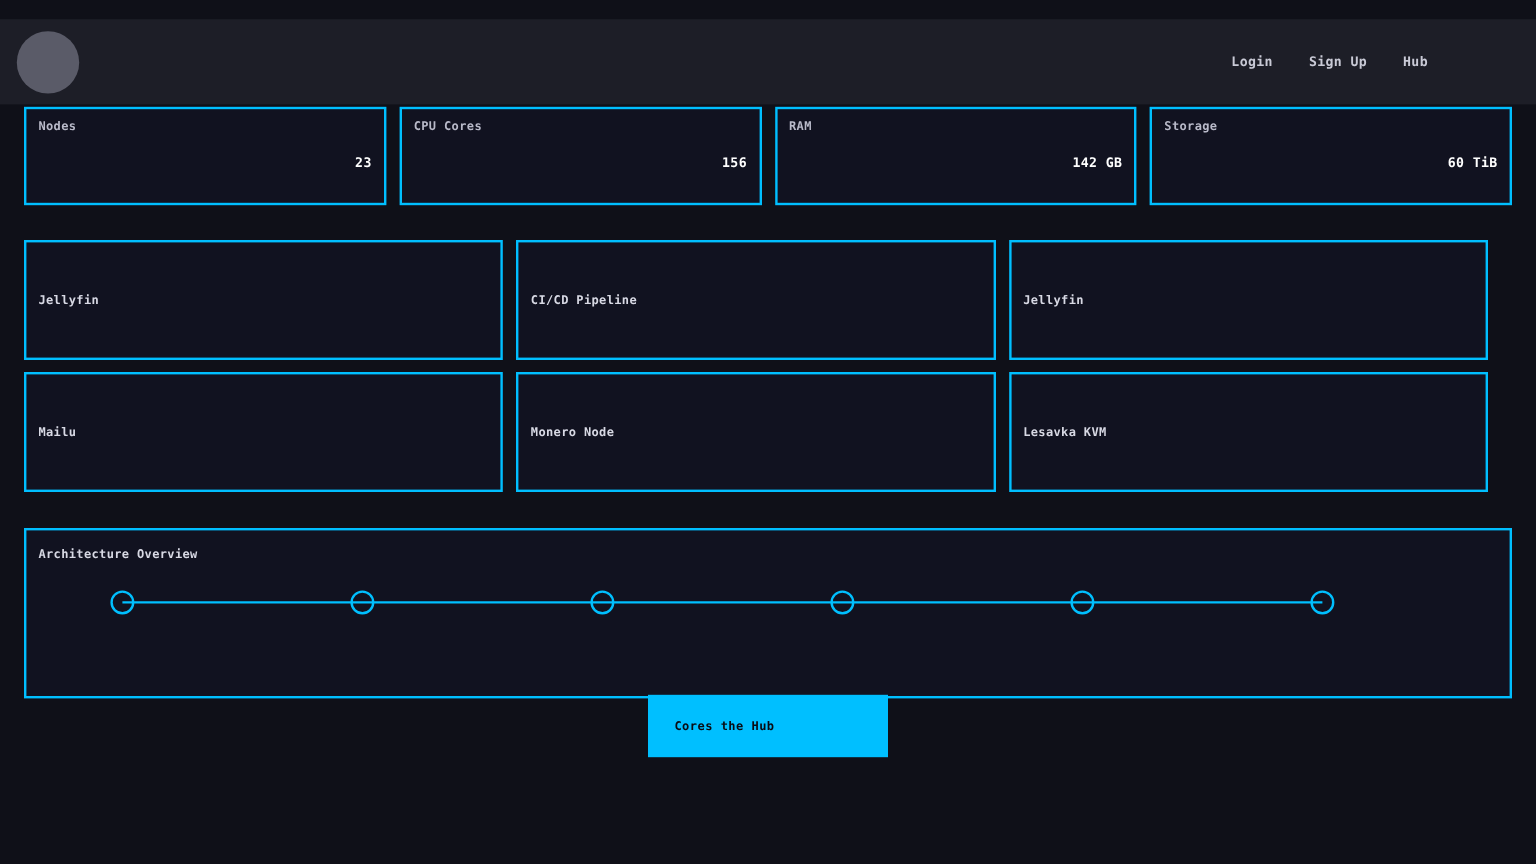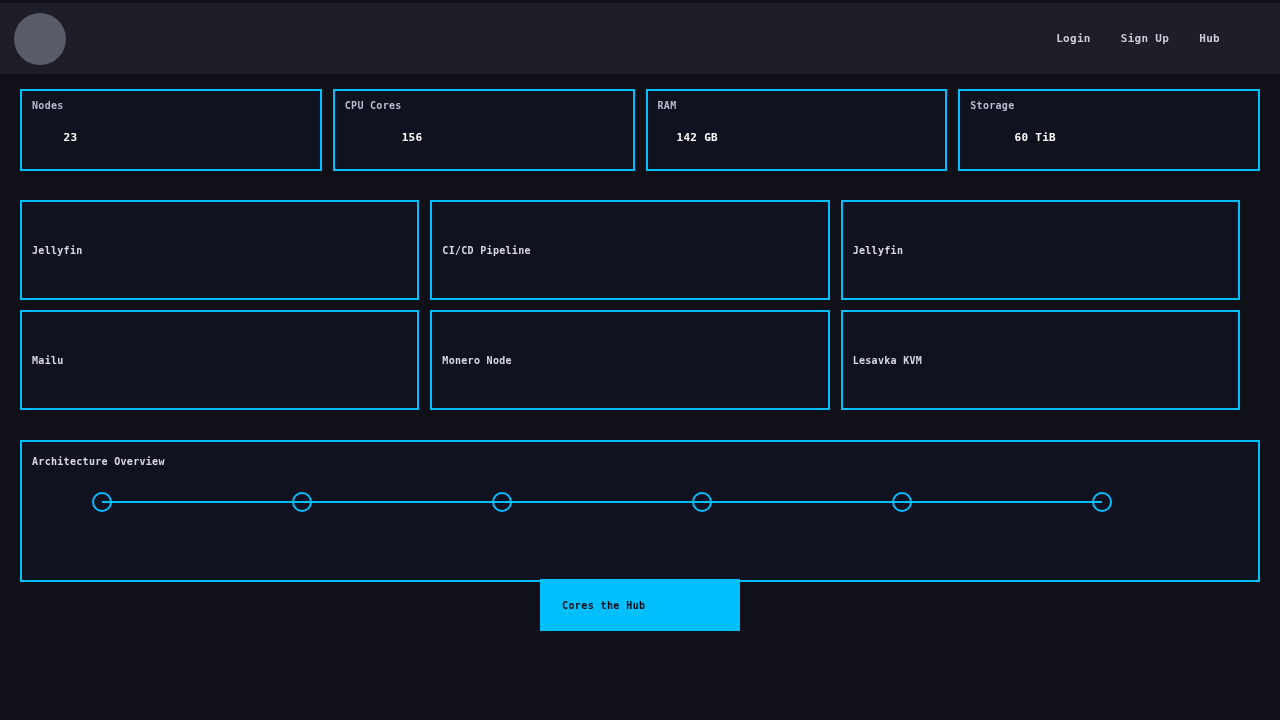--- a/index.html
+++ b/index.html
@@ -12,28 +12,28 @@
 
   body {
     background: #0f1018;
     font-family: "DejaVu Sans Mono", "Liberation Mono", monospace;
     color: #e8e8f0;
   }
 
   
   .header {
     position: absolute;
-    top: 3px; left: 0;
+    top: 16px; left: 0;
     width: 1280px;
     height: 71px;
     background: #1d1e27;
     display: flex;
     align-items: center;
     justify-content: space-between;
-    padding: 0 60px 0 14px;
+    padding: 0 90px 0 14px;
   }
 
   .avatar {
     width: 52px;
     height: 52px;
     border-radius: 50%;
     background: #5a5b68;
   }
 
   .nav {
@@ -61,36 +61,37 @@
     display: flex;
     gap: 11px;
   }
 
   .stat-card {
     flex: 1;
     border: 2px solid #00bfff;
     background: #111220;
     padding: 9px 10px;
     display: flex;
-    flex-direction: row;
+    flex-direction: column;
   }
 
   .stat-label {
     font-size: 10px;
     font-weight: bold;
     color: #b9bac9;
     letter-spacing: 0.3px;
   }
 
   .stat-value {
-    margin-top: 31px;
+    margin-top: 18px;
     font-size: 11px;
     font-weight: bold;
     color: #ffffff;
     letter-spacing: 0.3px;
+    text-align: right;
   }
 
   
   .services-grid {
     position: absolute;
     top: 200px;
     left: 20px;
     width: 1220px;
     display: grid;
     grid-template-columns: repeat(3, 1fr);

